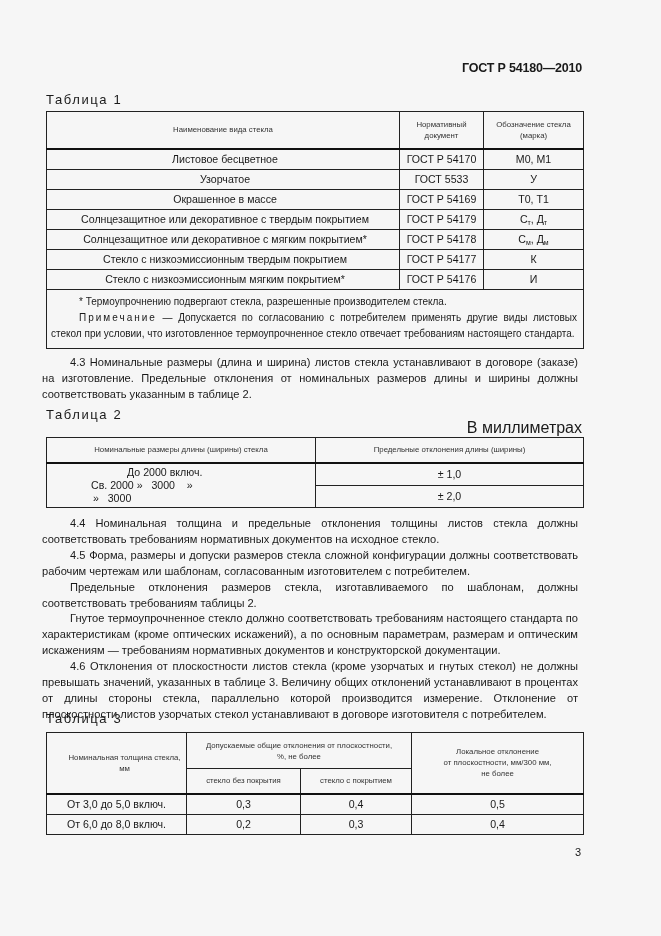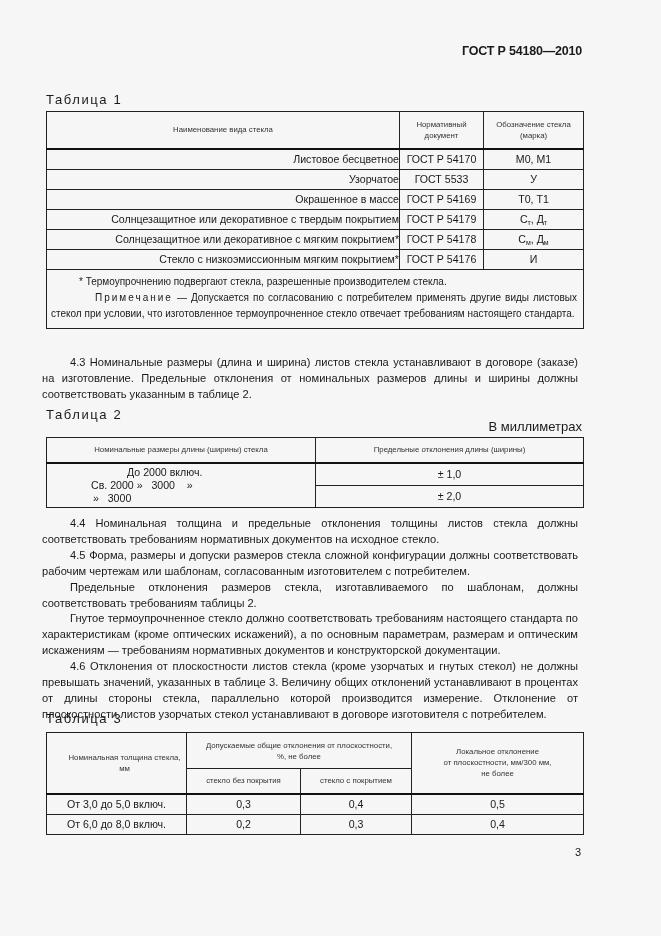--- a/index.html
+++ b/index.html
@@ -1,38 +1,38 @@
 <!DOCTYPE html>
 <html><head>
 <meta charset="utf-8">
 <style>
   html, body { margin: 0; padding: 0; }
   body {
     width: 661px; height: 936px; background: #f6f6f6; position: relative;
     font-family: "Liberation Sans", sans-serif; color: #1a1a1a; overflow: hidden;
   }
   .abs { position: absolute; }
-  .doc-code { right: 79px; top: 44px; font-size: 12.5px; font-weight: bold; letter-spacing: -0.2px; }
+  .doc-code { right: 79px; top: 61px; font-size: 12.5px; font-weight: bold; letter-spacing: -0.2px; }
   .tcap { font-size: 13px; letter-spacing: 1.6px; }
-  .units { font-size: 13px; }
+  .units { font-size: 16px; }
   .para { left: 42px; width: 536px; font-size: 11.1px; line-height: 15.9px; text-align: justify; }
   .para p { margin: 0; text-indent: 28px; }
   .page-num { left: 575px; top: 846px; font-size: 11px; }
 
   table { border-collapse: collapse; position: absolute; left: 46px; width: 537px; table-layout: fixed; }
   td, th { border: 1px solid #222; padding: 0; font-weight: normal; }
   .hdr { font-size: 7.8px; color: #333; text-align: center; line-height: 11px; }
   .thick-bottom td, .thick-bottom th { border-bottom: 2.5px solid #111; }
   .cell { font-size: 10.6px; height: 19px; vertical-align: middle; }
-  .cell-l { padding-left: 4px; text-align: right; }
+  .cell-l { padding-left: 4px; text-align: center; }
   .cell-c { text-align: center; }
   sub { font-size: 7px; vertical-align: -2px; }
   .note { font-size: 10px; line-height: 16px; padding: 4px 6px 6px 4px; text-align: justify; }
   .note .indent { text-indent: 28px; margin: 0; }
-  .spaced { letter-spacing: 2px; margin-left: 16px; }
+  .spaced { letter-spacing: 2px; }
 </style>
 </head>
 <body>
 
 <div class="abs doc-code">ГОСТ Р 54180—2010</div>
 
 <div class="abs tcap" style="left:46px; top:92px;">Таблица 1</div>
 <table style="top:111px;">
   <colgroup>
       <col style="width:353px">
@@ -68,20 +68,25 @@
   </tr>
   <tr>
     <td class="cell cell-l">Солнцезащитное или декоративное с твердым покрытием</td>
     <td class="cell cell-c">ГОСТ Р 54179</td>
     <td class="cell cell-c"><span>С</span><sub>т</sub><span>, </span><span>Д</span><sub>т</sub></td>
   </tr>
   <tr>
     <td class="cell cell-l">Солнцезащитное или декоративное с мягким покрытием*</td>
     <td class="cell cell-c">ГОСТ Р 54178</td>
     <td class="cell cell-c"><span>С</span><sub>м</sub><span>, </span><span>Д</span><sub>м</sub></td>
+  </tr>
+  <tr>
+    <td class="cell cell-l">Стекло с низкоэмиссионным твердым покрытием</td>
+    <td class="cell cell-c">ГОСТ Р 54177</td>
+    <td class="cell cell-c">К</td>
   </tr>
   <tr>
     <td class="cell cell-l">Стекло с низкоэмиссионным мягким покрытием*</td>
     <td class="cell cell-c">ГОСТ Р 54176</td>
     <td class="cell cell-c">И</td>
   </tr>
   <tr>
     <td colspan="3" class="note">
       <p class="indent">* Термоупрочнению подвергают стекла, разрешенные производителем стекла.</p>
       <p class="indent"><span class="spaced">Примечание</span><span> — Допускается по согласованию с потребителем применять другие виды листовых стекол при условии, что изготовленное термоупрочненное стекло отвечает требованиям настоящего стандарта.</span></p>

